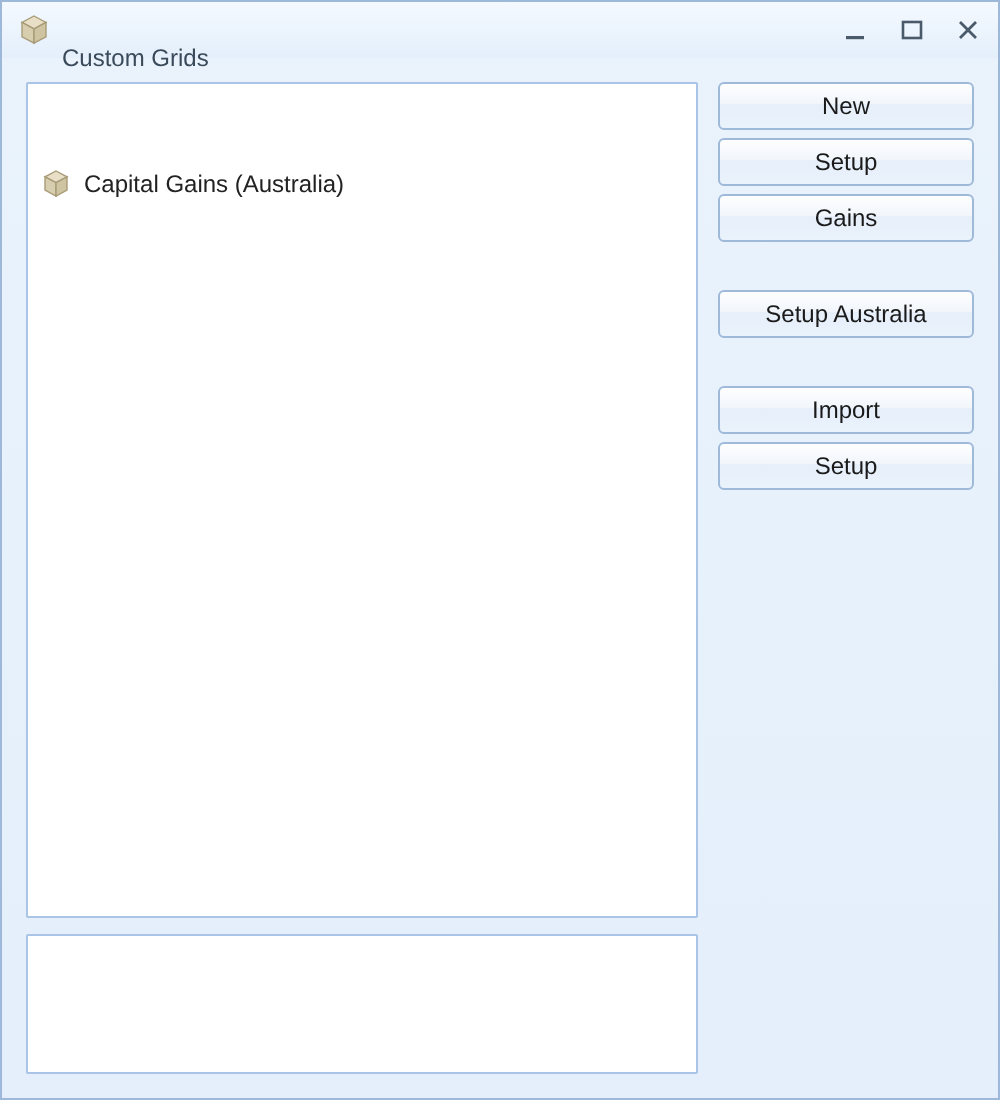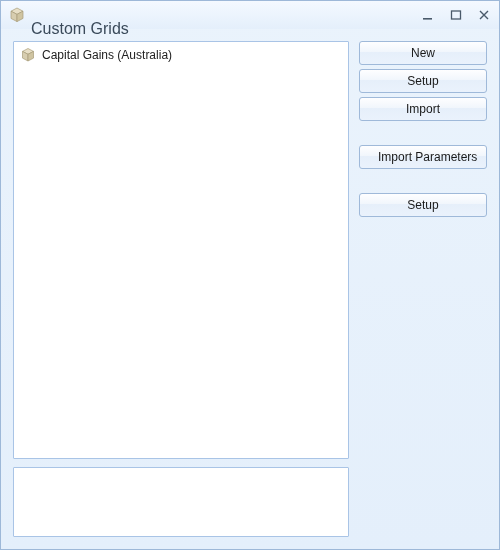--- a/index.html
+++ b/index.html
@@ -11,21 +11,21 @@
       display: flex; flex-direction: column;
     }
     .titlebar {
       height: 28px;
       display: flex; align-items: center;
       padding: 0 6px 0 8px;
       color: #3a4a5a;
       background: linear-gradient(180deg, #f4f9ff 0%, #e4effb 100%);
     }
     .titlebar .title-icon { width: 16px; height: 16px; margin-right: 6px; }
-    .titlebar .title { flex: 0 0 auto; font-size: 16px; margin-top: 28px; }
+    .titlebar .title { flex: 0 0 auto; font-size: 12px; margin-top: 28px; }
     .titlebar .spacer { flex: 1 1 auto; }
     .win-controls { display: flex; gap: 10px; align-items: center; color: #4a5a6a; }
     .win-btn { width: 18px; height: 18px; display: flex; align-items: center; justify-content: center; cursor: default; }
     .win-btn svg { display: block; }
 
     .client {
       flex: 1; padding: 12px;
       display: flex; gap: 10px;
     }
     .left-col { flex: 1; display: flex; flex-direction: column; gap: 8px; }
@@ -36,20 +36,21 @@
       border-radius: 1px;
       padding: 4px 4px;
       overflow: auto;
     }
     .list-item {
       display: flex; align-items: center; gap: 6px;
       padding: 1px 2px;
       color: #222;
       cursor: default;
       user-select: none;
+      margin-top: 37px;
     }
     .cube-icon { width: 16px; height: 16px; flex: 0 0 auto; }
 
     .detailbox {
       height: 70px;
       background: #ffffff;
       border: 1px solid #a9c4e6;
       border-radius: 1px;
     }
 
@@ -116,25 +117,26 @@
           <span>Capital Gains (Australia)</span>
         </div>
       </div>
       <div class="detailbox"></div>
     </div>
 
     <div class="right-col">
       <div class="btn-group">
         <button class="btn">New</button>
         <button class="btn">Setup</button>
-        <button class="btn">Import</button>
+        <button class="btn">Gains</button>
       </div>
       <div class="btn-gap"></div>
       <div class="btn-group">
-        <button class="btn">Import Parameters</button>
+        <button class="btn">Setup Australia</button>
       </div>
       <div class="btn-gap"></div>
       <div class="btn-group">
+        <button class="btn">Import</button>
         <button class="btn">Setup</button>
       </div>
     </div>
   </div>
 </div>
 
 </body></html>

